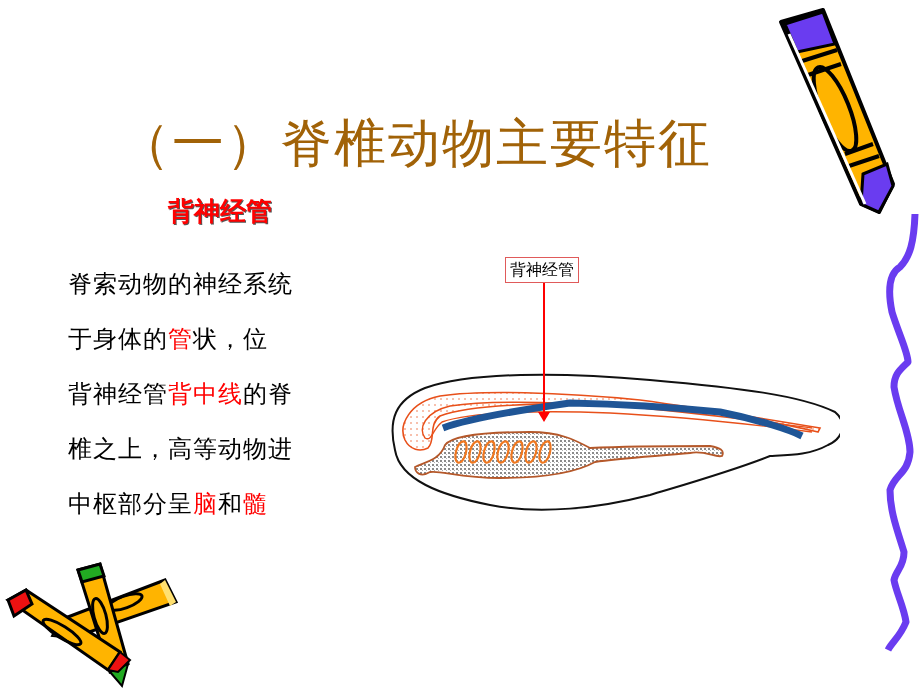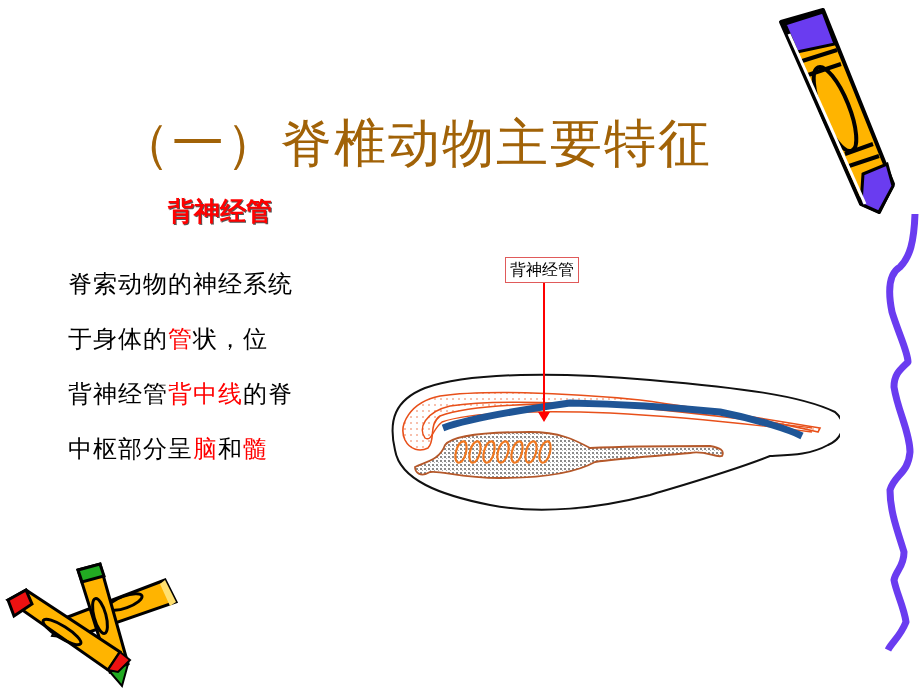--- a/index.html
+++ b/index.html
@@ -44,20 +44,23 @@
 
 <div class="body-text">
   <div class="line">
     <span>脊索动物的神经系统</span>
   </div>
   <div class="line">
     <span>于身体的</span><span class="red">管</span><span>状，位</span>
   </div>
   <div class="line">
     <span>背神经管</span><span class="red">背中线</span><span>的脊</span>
+  </div>
+  <div class="line">
+    <span>椎之上，高等动物进</span>
   </div>
   <div class="line">
     <span>中枢部分呈</span><span class="red">脑</span><span>和</span><span class="red">髓</span>
   </div>
 </div>
 
 <svg class="diagram" viewBox="380 250 460 270" width="460" height="270">
   <defs>
     <pattern id="gutpat" width="4" height="4" patternUnits="userSpaceOnUse">
       <rect width="4" height="4" fill="#ffffff"></rect>

